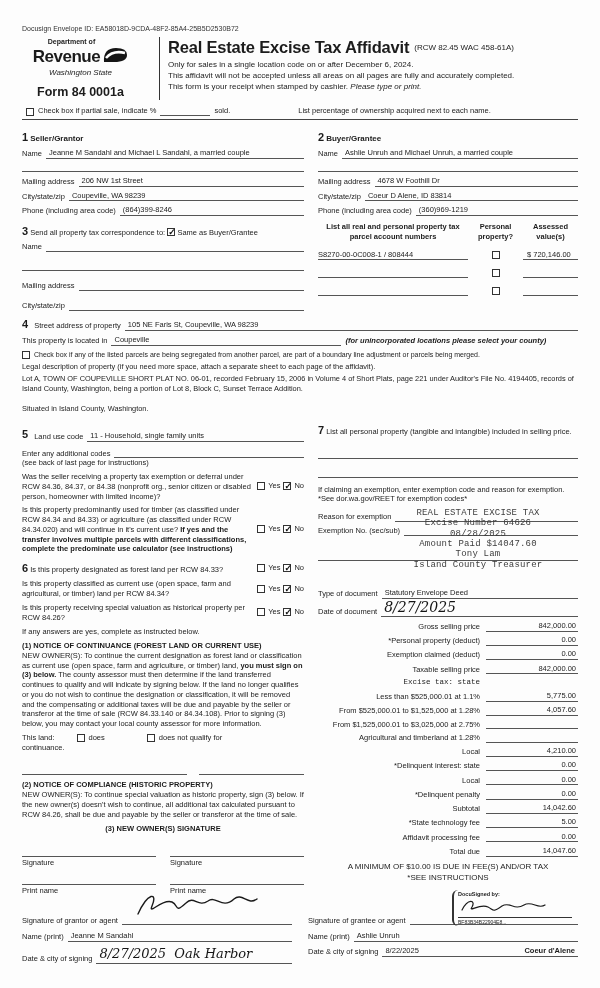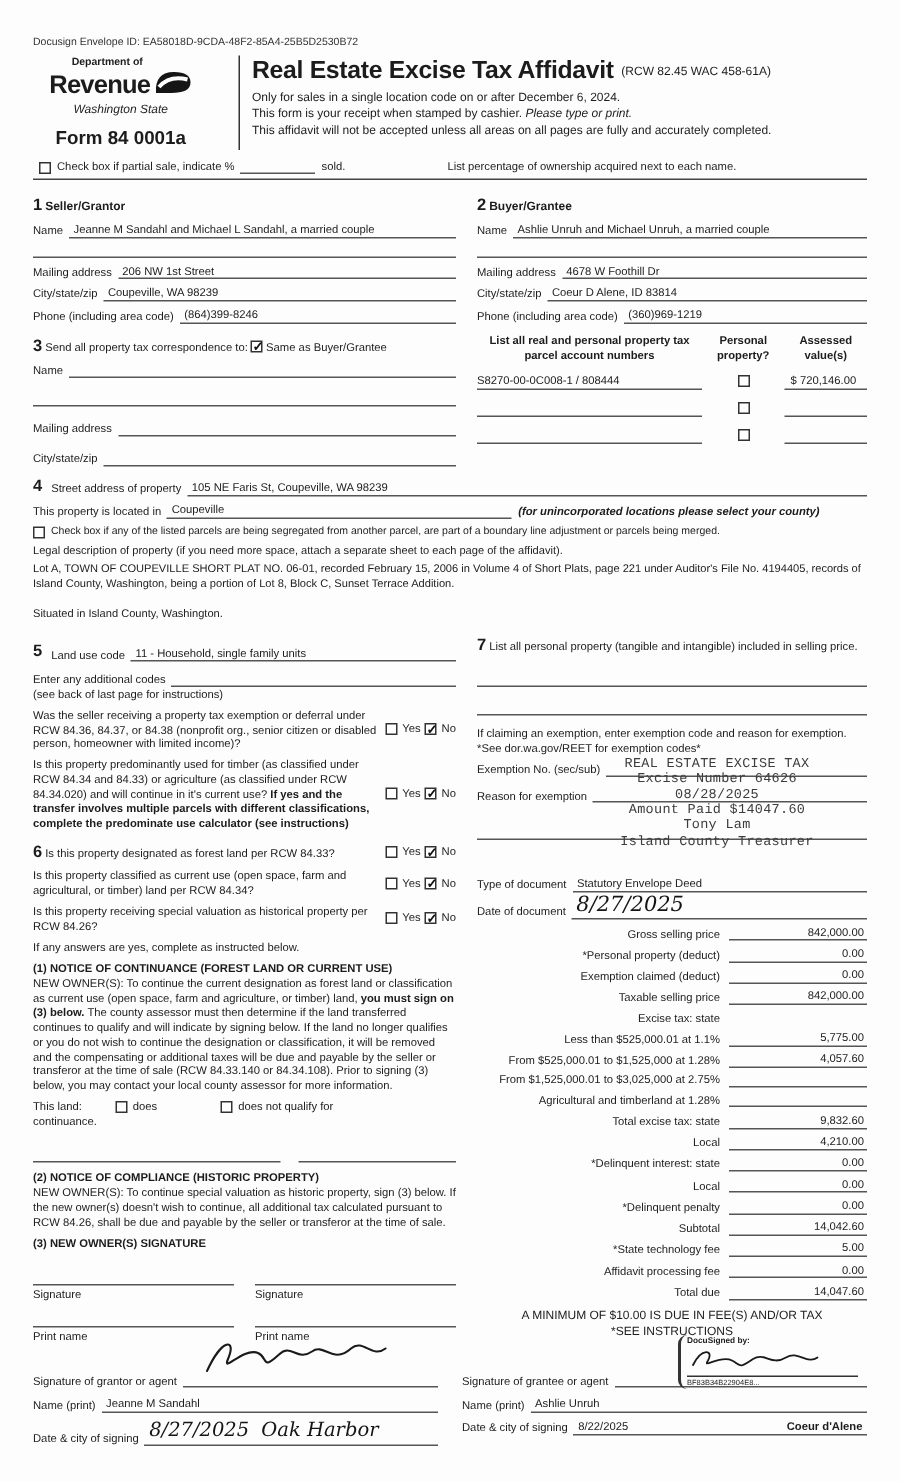--- a/index.html
+++ b/index.html
@@ -57,21 +57,21 @@
 
   
   .q { display:flex; gap:4px; margin-top:4px; }
   .q .qt { flex:1; }
   .yn { white-space:nowrap; display:flex; gap:3px; align-items:center; padding-bottom:1px; }
 
   
   .tax-row { display:flex; align-items:flex-end; margin-top:3.5px; }
   .tax-label { flex:1; text-align:right; padding-right:6px; white-space:nowrap; }
   .tax-value { width:92px; border-bottom:1px solid #555; text-align:right; min-height:9px; padding-right:2px; flex:none; }
-  .tax-row.no-line .tax-label { padding-right:98px; }
+  .tax-row.no-line .tax-label { padding-right:98px;font-family:Liberation Mono, monospace; }
   .minimum { text-align:center; font-weight:normal; font-size:8px; margin-top:5px; }
 
   
   .stamp-zone { position:relative; margin-top:2px; }
   .stamp { position:absolute; right:0; top:-4px; width:200px; text-align:center;
            font-family:"Liberation Mono", monospace; font-size:9px; line-height:1.15; color:#3d3d3d; letter-spacing:0.2px; }
 
   
   .sig-grid { display:flex; gap:16px; margin-top:2px; }
   .sig-col { flex:1; position:relative; }
@@ -101,22 +101,22 @@
       </div>
       <div class="state">Washington State</div>
       <div class="form-no">Form 84 0001a</div>
     </div>
     <div class="title-block">
       <div class="title-row">
         <span class="title">Real Estate Excise Tax Affidavit</span>
         <span class="rcw">(RCW 82.45 WAC 458-61A)</span>
       </div>
       <div class="note">Only for sales in a single location code on or after December 6, 2024.</div>
+      <div class="note">This affidavit will not be accepted unless all areas on all pages are fully and accurately completed.</div>
       <div class="note"><span>This form is your receipt when stamped by cashier.</span> <i>Please type or print.</i></div>
-      <div class="note">This affidavit will not be accepted unless all areas on all pages are fully and accurately completed.</div>
     </div>
   </div>
 
   <div class="partial-row">
     <span class="cb"></span>
     <span>Check box if partial sale, indicate %</span>
     <span class="line" style="width:50px"></span>
     <span>sold.</span>
     <span style="width:60px"></span>
     <span>List percentage of ownership acquired next to each name.</span>
@@ -302,21 +302,21 @@
         <span class="cb"></span>
         <span>does not qualify for</span>
       </div>
       <div>continuance.</div>
       <div class="frow" style="margin-top:14px; gap:12px">
         <span class="line" style="width:165px"></span>
         <span class="line" style="flex:1"></span>
       </div>
       <div class="b" style="margin-top:5px">(2) NOTICE OF COMPLIANCE (HISTORIC PROPERTY)</div>
       <div>NEW OWNER(S): To continue special valuation as historic property, sign (3) below. If the new owner(s) doesn't wish to continue, all additional tax calculated pursuant to RCW 84.26, shall be due and payable by the seller or transferor at the time of sale.</div>
-      <div class="b" style="margin-top:5px">(3) NEW OWNER(S) SIGNATURE</div>
+      <div class="b" style="text-align:center; margin-top:5px">(3) NEW OWNER(S) SIGNATURE</div>
       <div class="frow" style="margin-top:14px; gap:14px">
         <span class="line" style="flex:1"></span>
         <span class="line" style="flex:1"></span>
       </div>
       <div class="frow" style="margin-top:1px; gap:14px">
         <span style="flex:1">Signature</span>
         <span style="flex:1">Signature</span>
       </div>
       <div class="frow" style="margin-top:8px; gap:14px">
         <span class="line" style="flex:1"></span>
@@ -333,26 +333,26 @@
         <span class="qt"><span class="sec-num">7</span><span>List all personal property (tangible and intangible) included in selling price.</span></span>
       </div>
       <div class="frow" style="margin-top:12px">
           <span class="fill"></span>
         </div>
       <div class="frow" style="margin-top:10px">
           <span class="fill"></span>
         </div>
       <div style="margin-top:7px">If claiming an exemption, enter exemption code and reason for exemption.  *See dor.wa.gov/REET for exemption codes*</div>
       <div class="stamp-zone" style="height:72px">
+        <div class="frow" style="margin-top:8px">
+            <span>Reason for exemption</span>
+            <span class="fill"></span>
+          </div>
         <div class="frow">
             <span>Exemption No. (sec/sub)</span>
-            <span class="fill"></span>
-          </div>
-        <div class="frow" style="margin-top:8px">
-            <span>Reason for exemption</span>
             <span class="fill"></span>
           </div>
         <div class="frow" style="margin-top:16px">
             <span class="fill"></span>
           </div>
         <div class="stamp">
           <div>REAL ESTATE EXCISE TAX</div>
           <div>Excise Number 64626</div>
           <div>08/28/2025</div>
           <div>Amount Paid $14047.60</div>
@@ -399,24 +399,20 @@
           </div>
         <div class="tax-row">
             <span class="tax-label">From $1,525,000.01 to $3,025,000 at 2.75%</span>
             <span class="tax-value"></span>
           </div>
         <div class="tax-row">
             <span class="tax-label">Agricultural and timberland at 1.28%</span>
             <span class="tax-value"></span>
           </div>
         <div class="tax-row">
-            <span class="tax-label">Total excise tax: state</span>
-            <span class="tax-value">9,832.60</span>
-          </div>
-        <div class="tax-row">
             <span class="tax-label">Local</span>
             <span class="tax-value">4,210.00</span>
           </div>
         <div class="tax-row">
             <span class="tax-label">*Delinquent interest: state</span>
             <span class="tax-value">0.00</span>
           </div>
         <div class="tax-row">
             <span class="tax-label">Local</span>
             <span class="tax-value">0.00</span>

